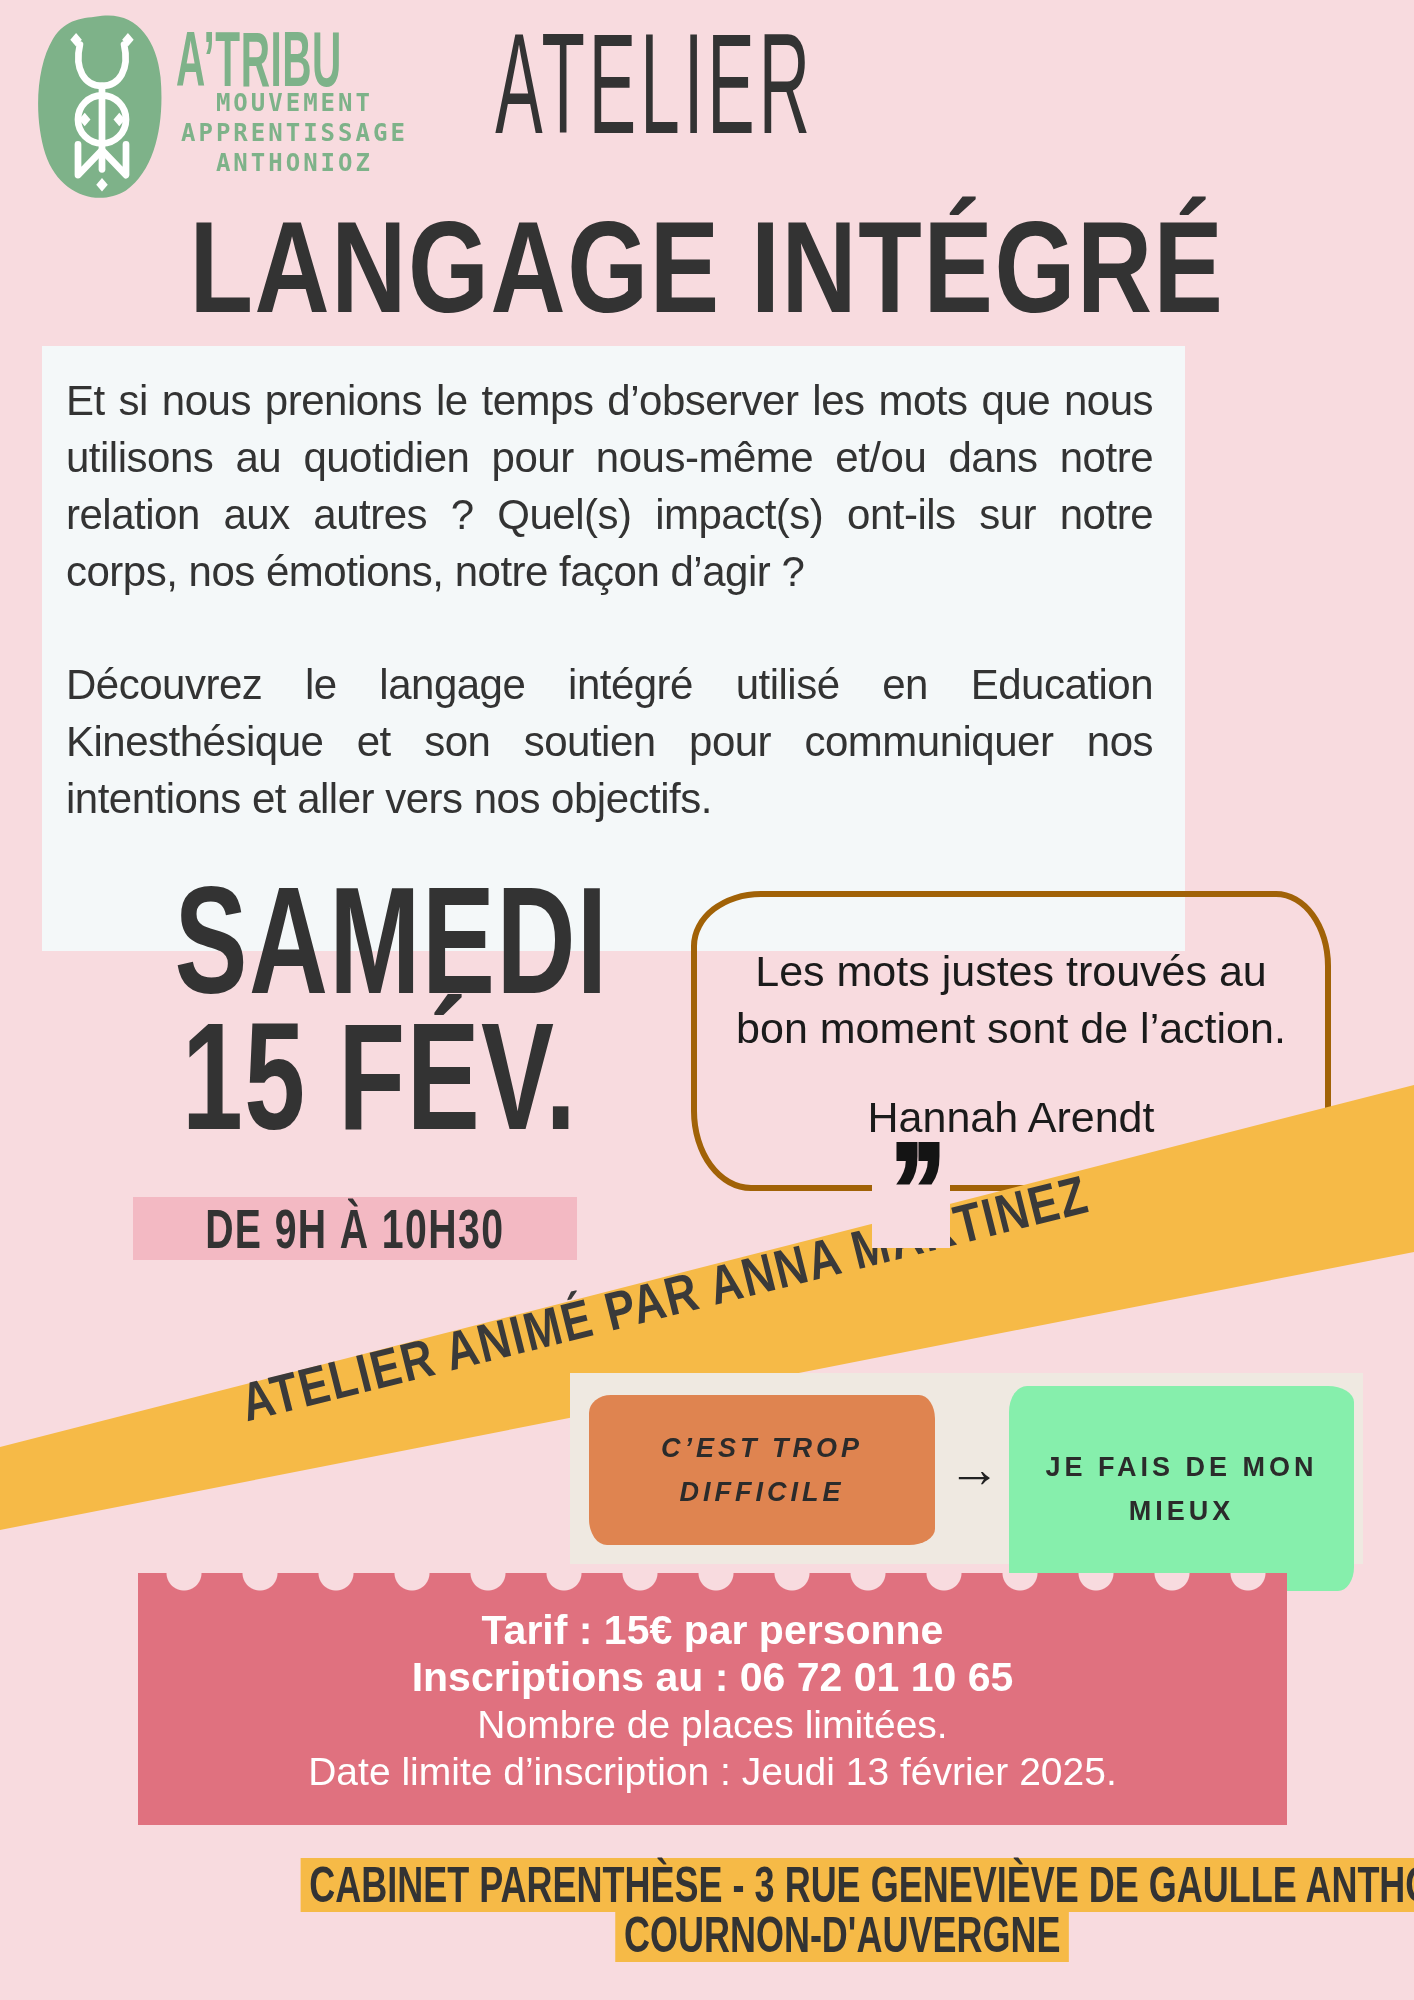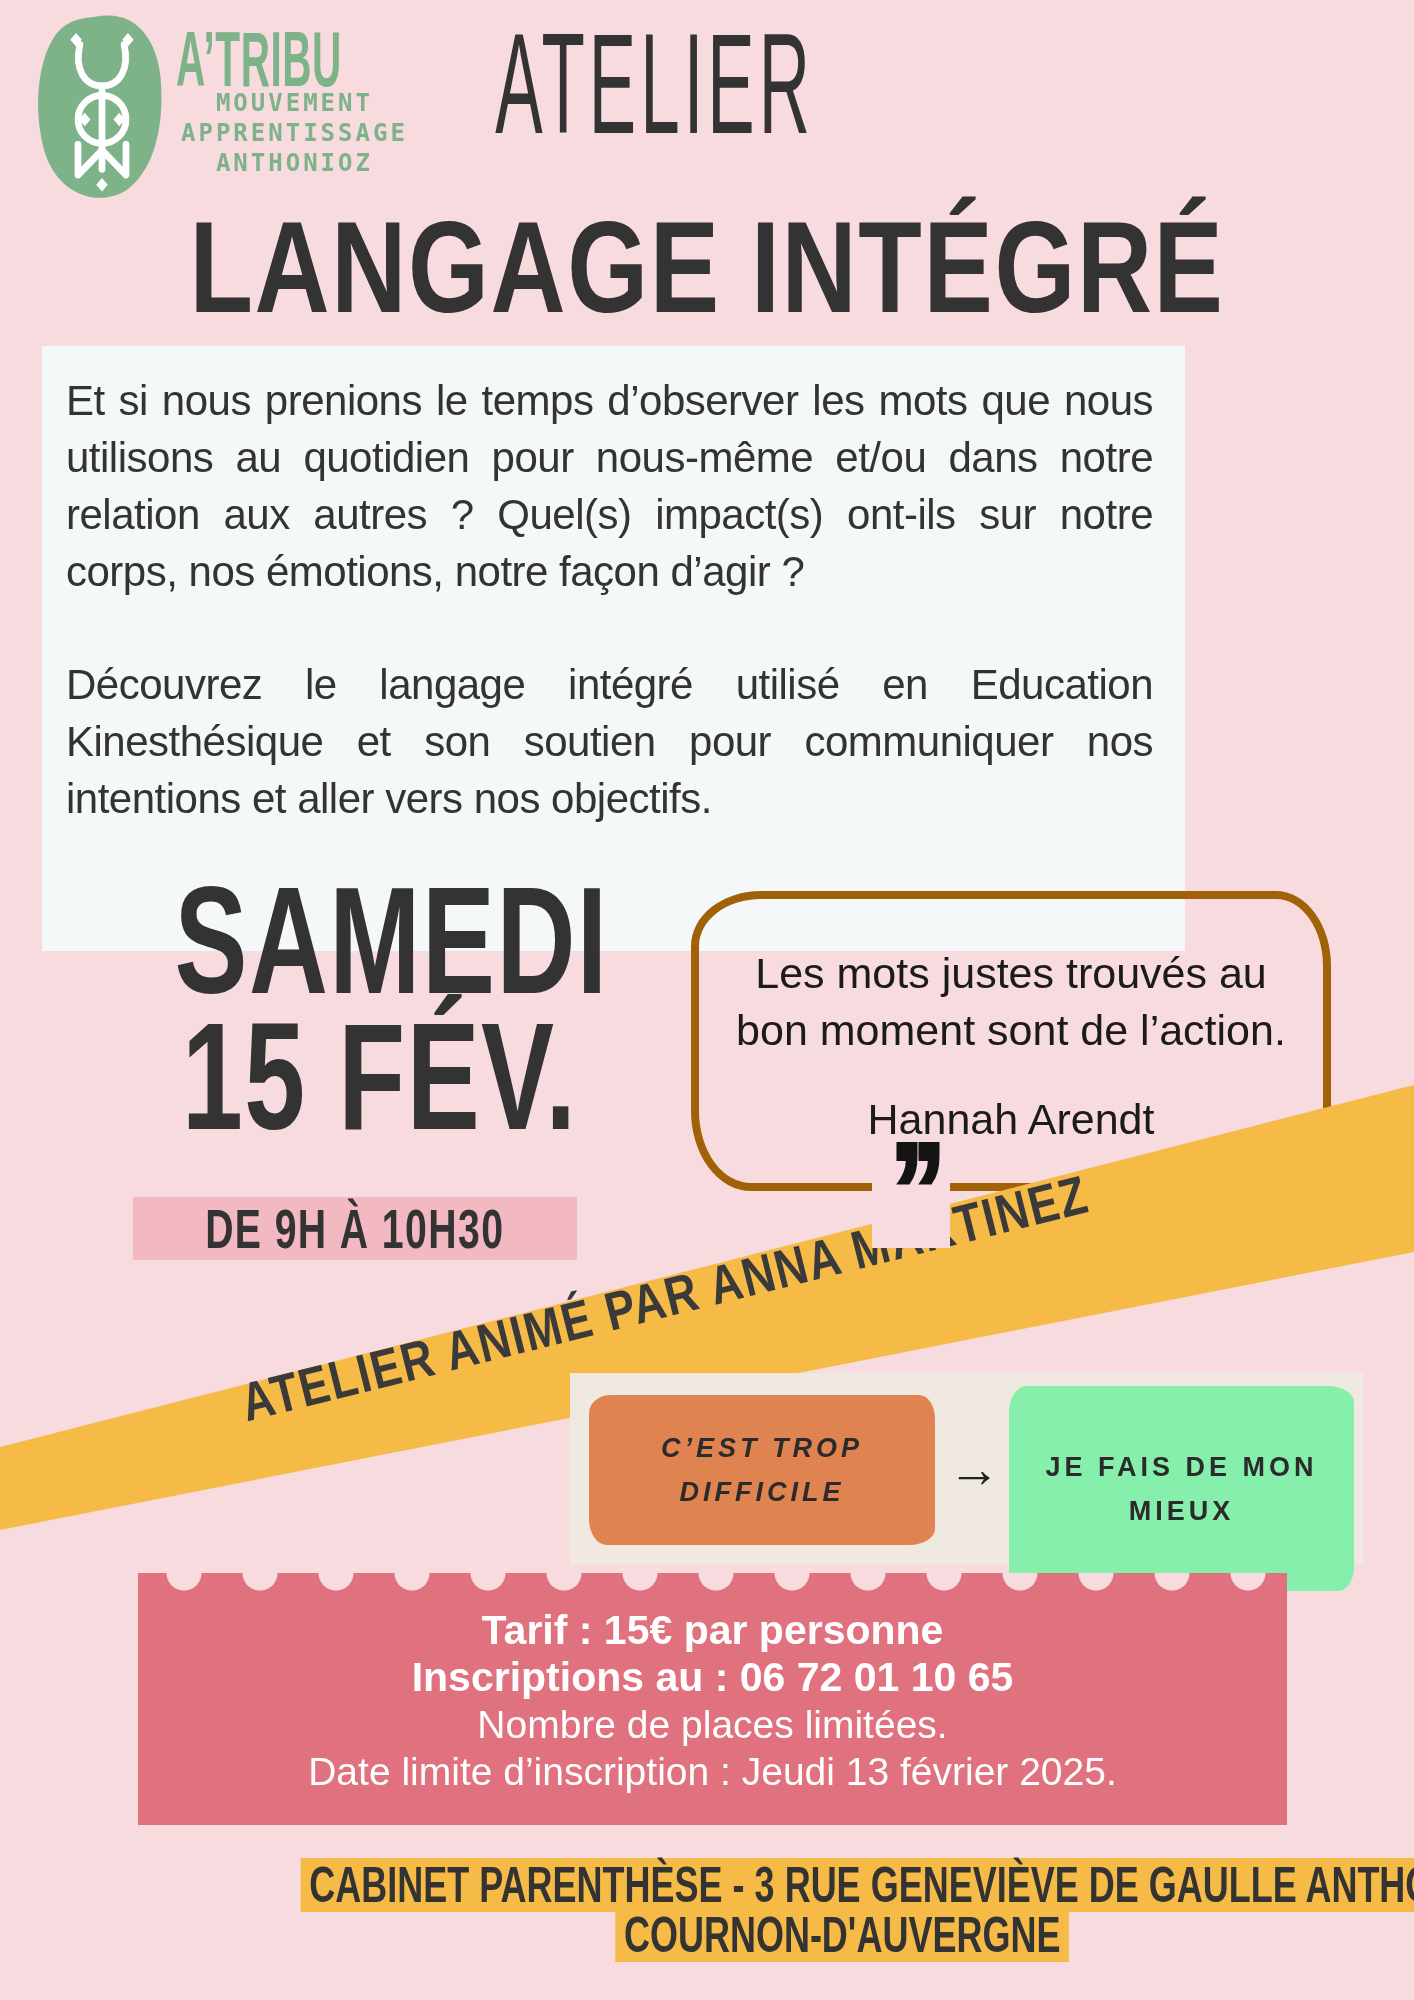--- a/index.html
+++ b/index.html
@@ -53,21 +53,21 @@
   .time-badge{
     position:absolute; left:133px; top:1197px; width:444px; height:63px;
     background:#f3b9c3; display:flex; align-items:center; justify-content:center;
     font-weight:bold; font-size:56px; color:#333;
   }
   .time-badge .sq{transform:scaleX(.70); letter-spacing:2px;}
 
   
   .bubble{
     position:absolute; left:691px; top:891px; width:640px; height:300px;
-    border:8px solid #a16207; box-sizing:border-box;
+    border:6px solid #a16207; box-sizing:border-box;
     border-radius:70px 55px 80px 60px / 55px 75px 60px 80px;
     text-align:center; padding-top:46px;
   }
   .bubble .q{font-size:43px; line-height:57px; color:#1b1b1b;}
   .bubble .author{margin-top:36px; font-size:43px; color:#1b1b1b;}
   .quote-mark{
     position:absolute; left:872px; top:1138px; z-index:3;
     background:#f8dbdf; padding:0 14px; color:#141414;
     font-size:150px; line-height:110px; font-weight:bold; letter-spacing:-14px;
   }

